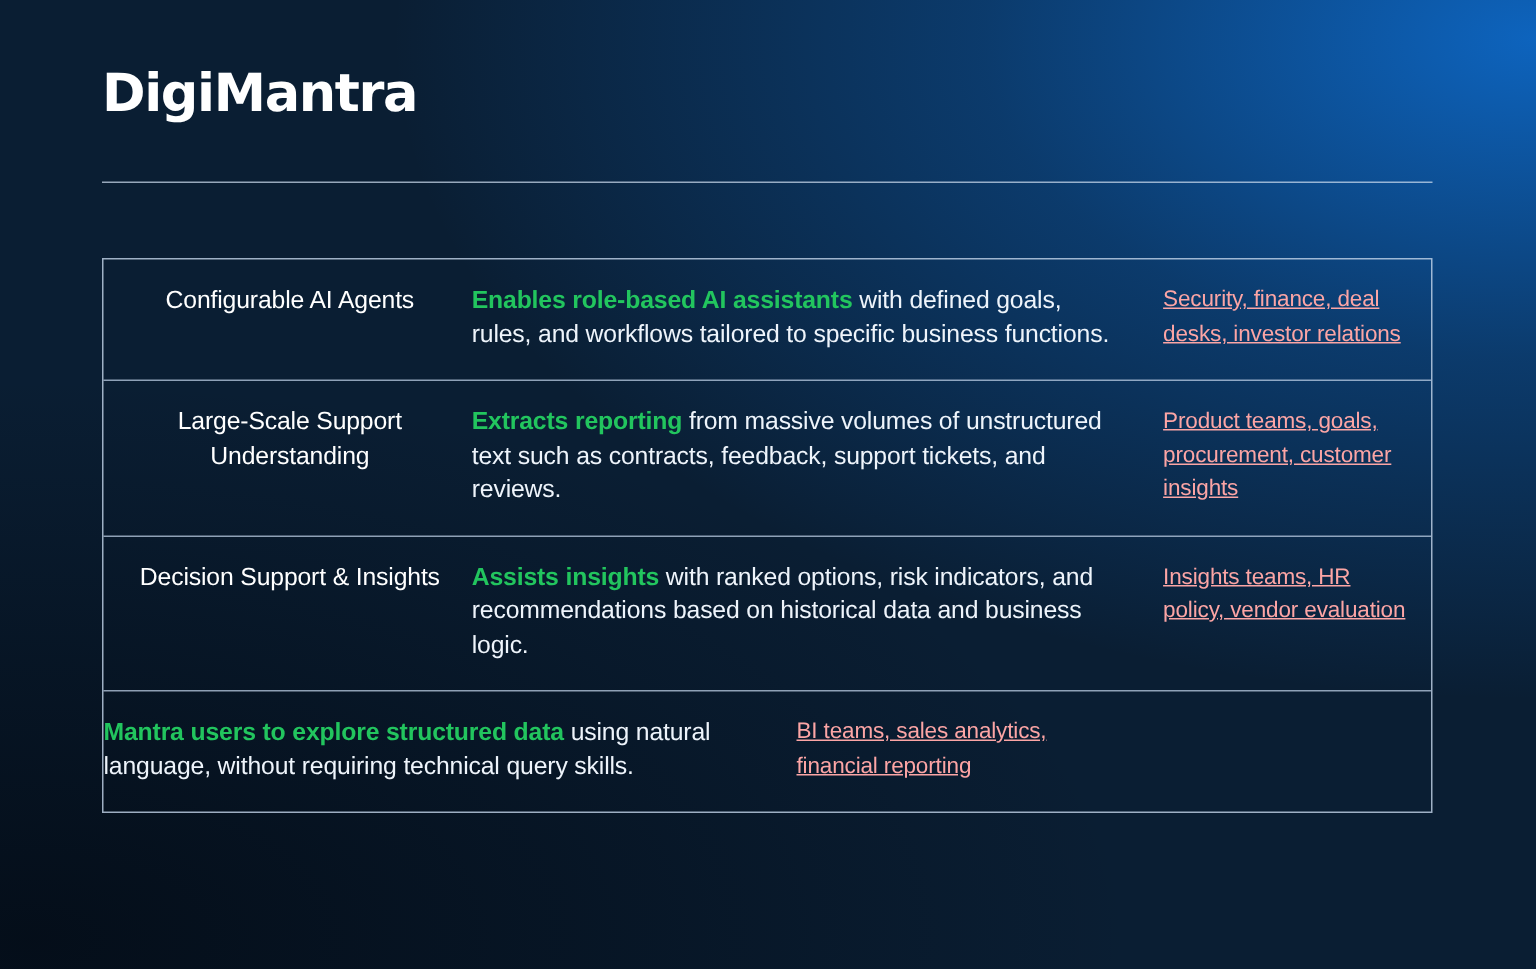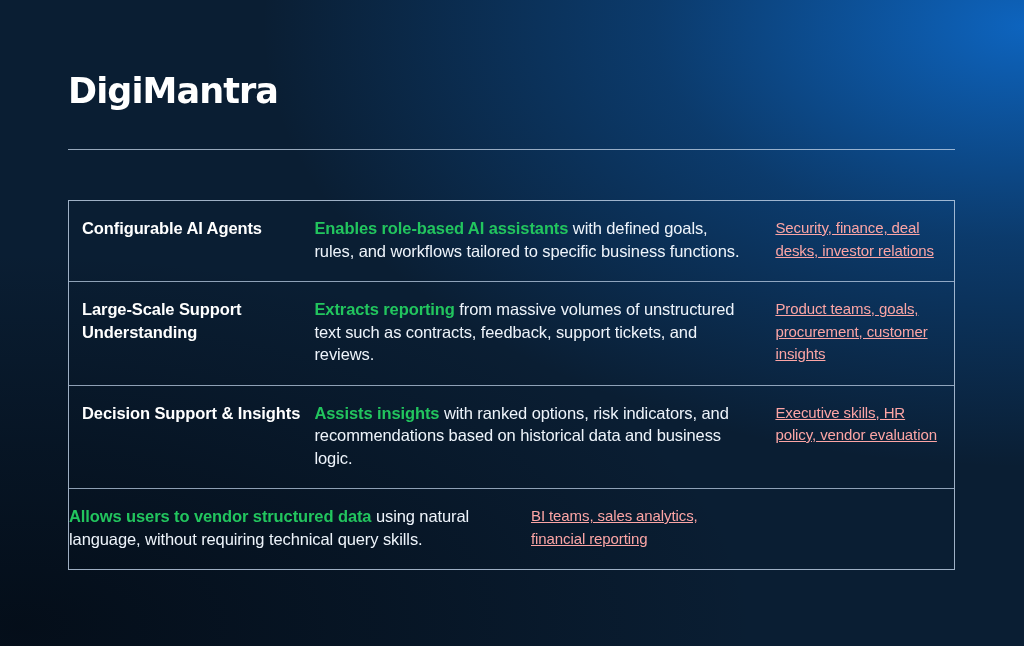--- a/index.html
+++ b/index.html
@@ -35,21 +35,20 @@
     position:absolute;
     inset:0;
     background:
       radial-gradient(130% 105% at 2% 97%, rgba(4,13,24,.95) 0%, rgba(4,13,24,.55) 26%, rgba(4,13,24,0) 55%),
       radial-gradient(120% 110% at 100% 4%, rgba(14,112,214,.85) 0%, rgba(14,112,214,.35) 30%, rgba(14,112,214,0) 62%);
   }
 
   #content {
     position:absolute;
     inset:0;
-    margin-top:28px;
   }
 
   
   .logo {
     position:absolute;
     left:68px;
     top:41px;
     font-size:35px;
     line-height:44px;
     font-weight:700;
@@ -96,23 +95,24 @@
     padding-right:24px;
   }
   .col-users {
     width:179px;
     padding-right:10px;
   }
 
   .feature-title {
     font-size:16.5px;
     line-height:23px;
-    font-weight:700;
+    font-weight:400;
     color:#ffffff;
     letter-spacing:-0.1px;
+    text-align:center;
   }
 
   .desc {
     font-size:16.5px;
     line-height:22.5px;
     color:#eef4fb;
     font-weight:400;
     letter-spacing:-0.1px;
   }
   .desc .lead {
@@ -168,27 +168,27 @@
     </div>
 
     <div class="row">
       <div class="cell col-feature">
         <div class="feature-title">Decision Support &amp; Insights</div>
       </div>
       <div class="cell col-desc">
         <div class="desc"><span class="lead">Assists insights</span><span> with ranked options, risk indicators, and recommendations based on historical data and business logic.</span></div>
       </div>
       <div class="cell col-users">
-        <div class="users">Executive skills, HR policy, vendor evaluation</div>
+        <div class="users">Insights teams, HR policy, vendor evaluation</div>
       </div>
     </div>
 
     <div class="row">
       <div class="cell col-desc">
-        <div class="desc"><span class="lead">Allows users to vendor structured data</span><span> using natural language, without requiring technical query skills.</span></div>
+        <div class="desc"><span class="lead">Mantra users to explore structured data</span><span> using natural language, without requiring technical query skills.</span></div>
       </div>
       <div class="cell col-users">
         <div class="users">BI teams, sales analytics, financial reporting</div>
       </div>
     </div>
 
   </div>
 </div>
 
 </body></html>

